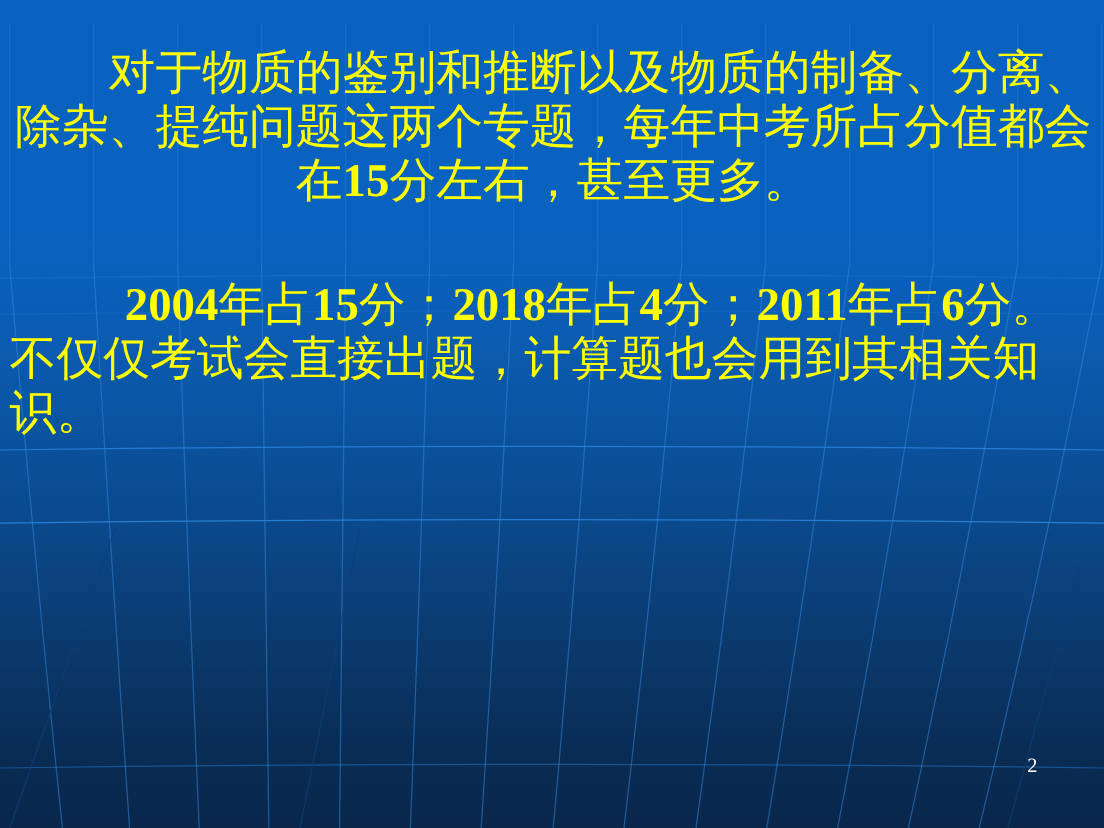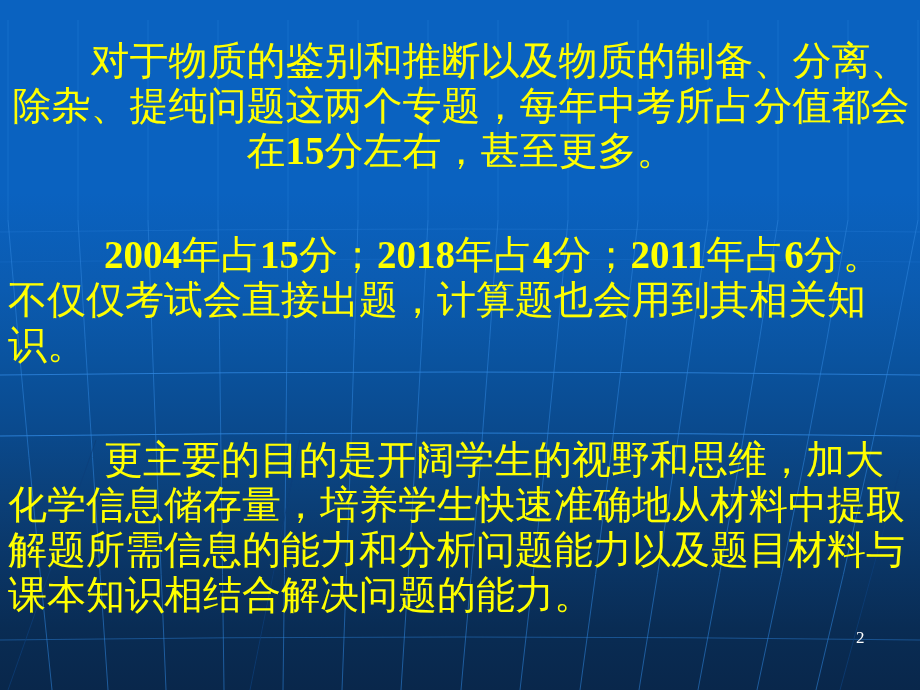--- a/index.html
+++ b/index.html
@@ -129,19 +129,18 @@
       </g>
     </svg>
   </div>
 
   <div class="body-text">
 
     <div class="para p1"><span class="indent"></span><span>对于物质的鉴别和推断以及物质的制备、分离、除杂、提纯问题这两个专题，每年中考所占分值都会在<span class="num">15</span>分左右，甚至更多。</span></div>
 
     <div class="para p2"><span class="indent-sm"></span><span><span class="num">2004</span>年占<span class="num">15</span>分；<span class="num">2018</span>年占<span class="num">4</span>分；<span class="num">2011</span>年占<span class="num">6</span>分。不仅仅考试会直接出题，计算题也会用到其相关知识。</span></div>
 
-    <div class="para p3"><span class="indent-sm"></span><span>更主要的目的是开阔学生的视野和思维，加大化学信息储存量，培养学生快速准确地从材料中提取解题所需信息的能力和分析问题能力以及题目材料与课本知识相结合解决问题的能力。</span></div>
 
   </div>
 
   <div class="slide-number">2</div>
 
 </div>
 
 </body></html>

